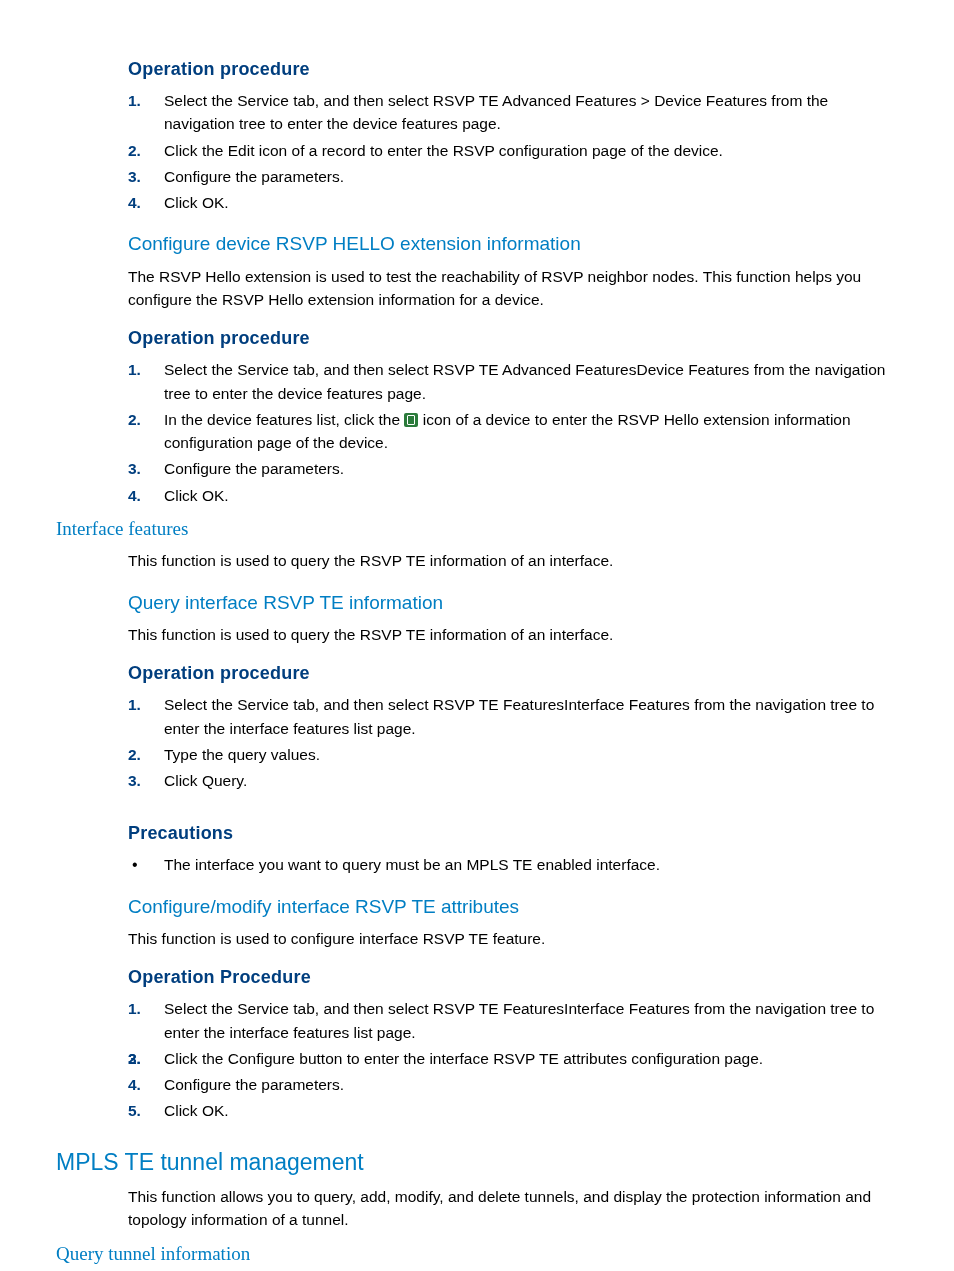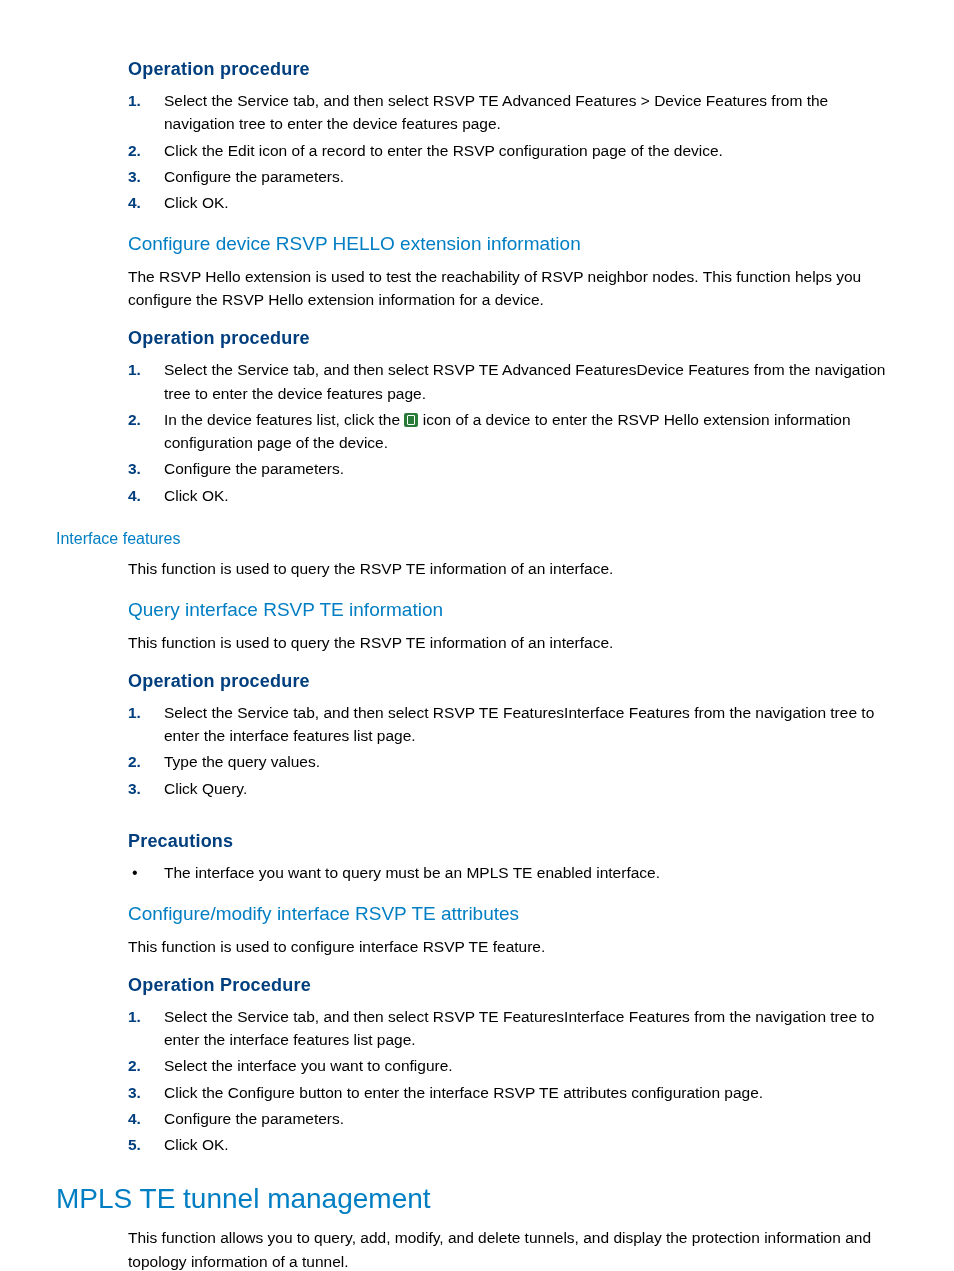--- a/index.html
+++ b/index.html
@@ -24,28 +24,28 @@
   .h-light-sub {
     color: #007ec3;
     font-weight: normal;
     font-size: 19px;
     margin: 16px 0 6px 72px;
     font-family: "Futura", "Trebuchet MS", Arial, sans-serif;
   }
   .h-light-section {
     color: #007ec3;
     font-weight: normal;
-    font-size: 16px;
-    margin: 20px 0 6px 0;
-    font-family: Liberation Sans, sans-serif;
+    font-size: 19px;
+    margin: 8px 0 6px 0;
+    font-family: Liberation Serif, serif;
   }
   .h-light-h2 {
     color: #007ec3;
     font-weight: normal;
-    font-size: 28px;
+    font-size: 23px;
     margin: 22px 0 6px 0;
     font-family: "Futura", "Trebuchet MS", Arial, sans-serif;
   }
   .body-text {
     margin: 0 0 2px 72px;
   }
   ol.numbered {
     list-style: none;
     margin: 0 0 4px 72px;
     padding: 0;
@@ -159,21 +159,20 @@
 </ul>
 
 <div class="h-light-sub">Configure/modify interface RSVP TE attributes</div>
 <div class="body-text">This function is used to configure interface RSVP TE feature.</div>
 <div class="h-blue-bold" style="margin-top:14px">Operation Procedure</div>
 <ol class="numbered">
   <li><span class="num">1.</span>
     <span>Select the </span><span class="bold">Service</span><span> tab, and then select </span><span class="bold">RSVP TE FeaturesInterface Features</span><span> from the navigation tree to enter the interface features list page.</span>
   </li>
   <li><span class="num">2.</span>
-    <span>Select the interface you want to configure.</span>
   </li>
   <li><span class="num">3.</span>
     <span>Click the </span><span class="bold">Configure</span><span> button to enter the interface RSVP TE attributes configuration page.</span>
   </li>
   <li><span class="num">4.</span>
     <span>Configure the parameters.</span>
   </li>
   <li><span class="num">5.</span>
     <span>Click </span><span class="bold">OK</span><span>.</span>
   </li>

